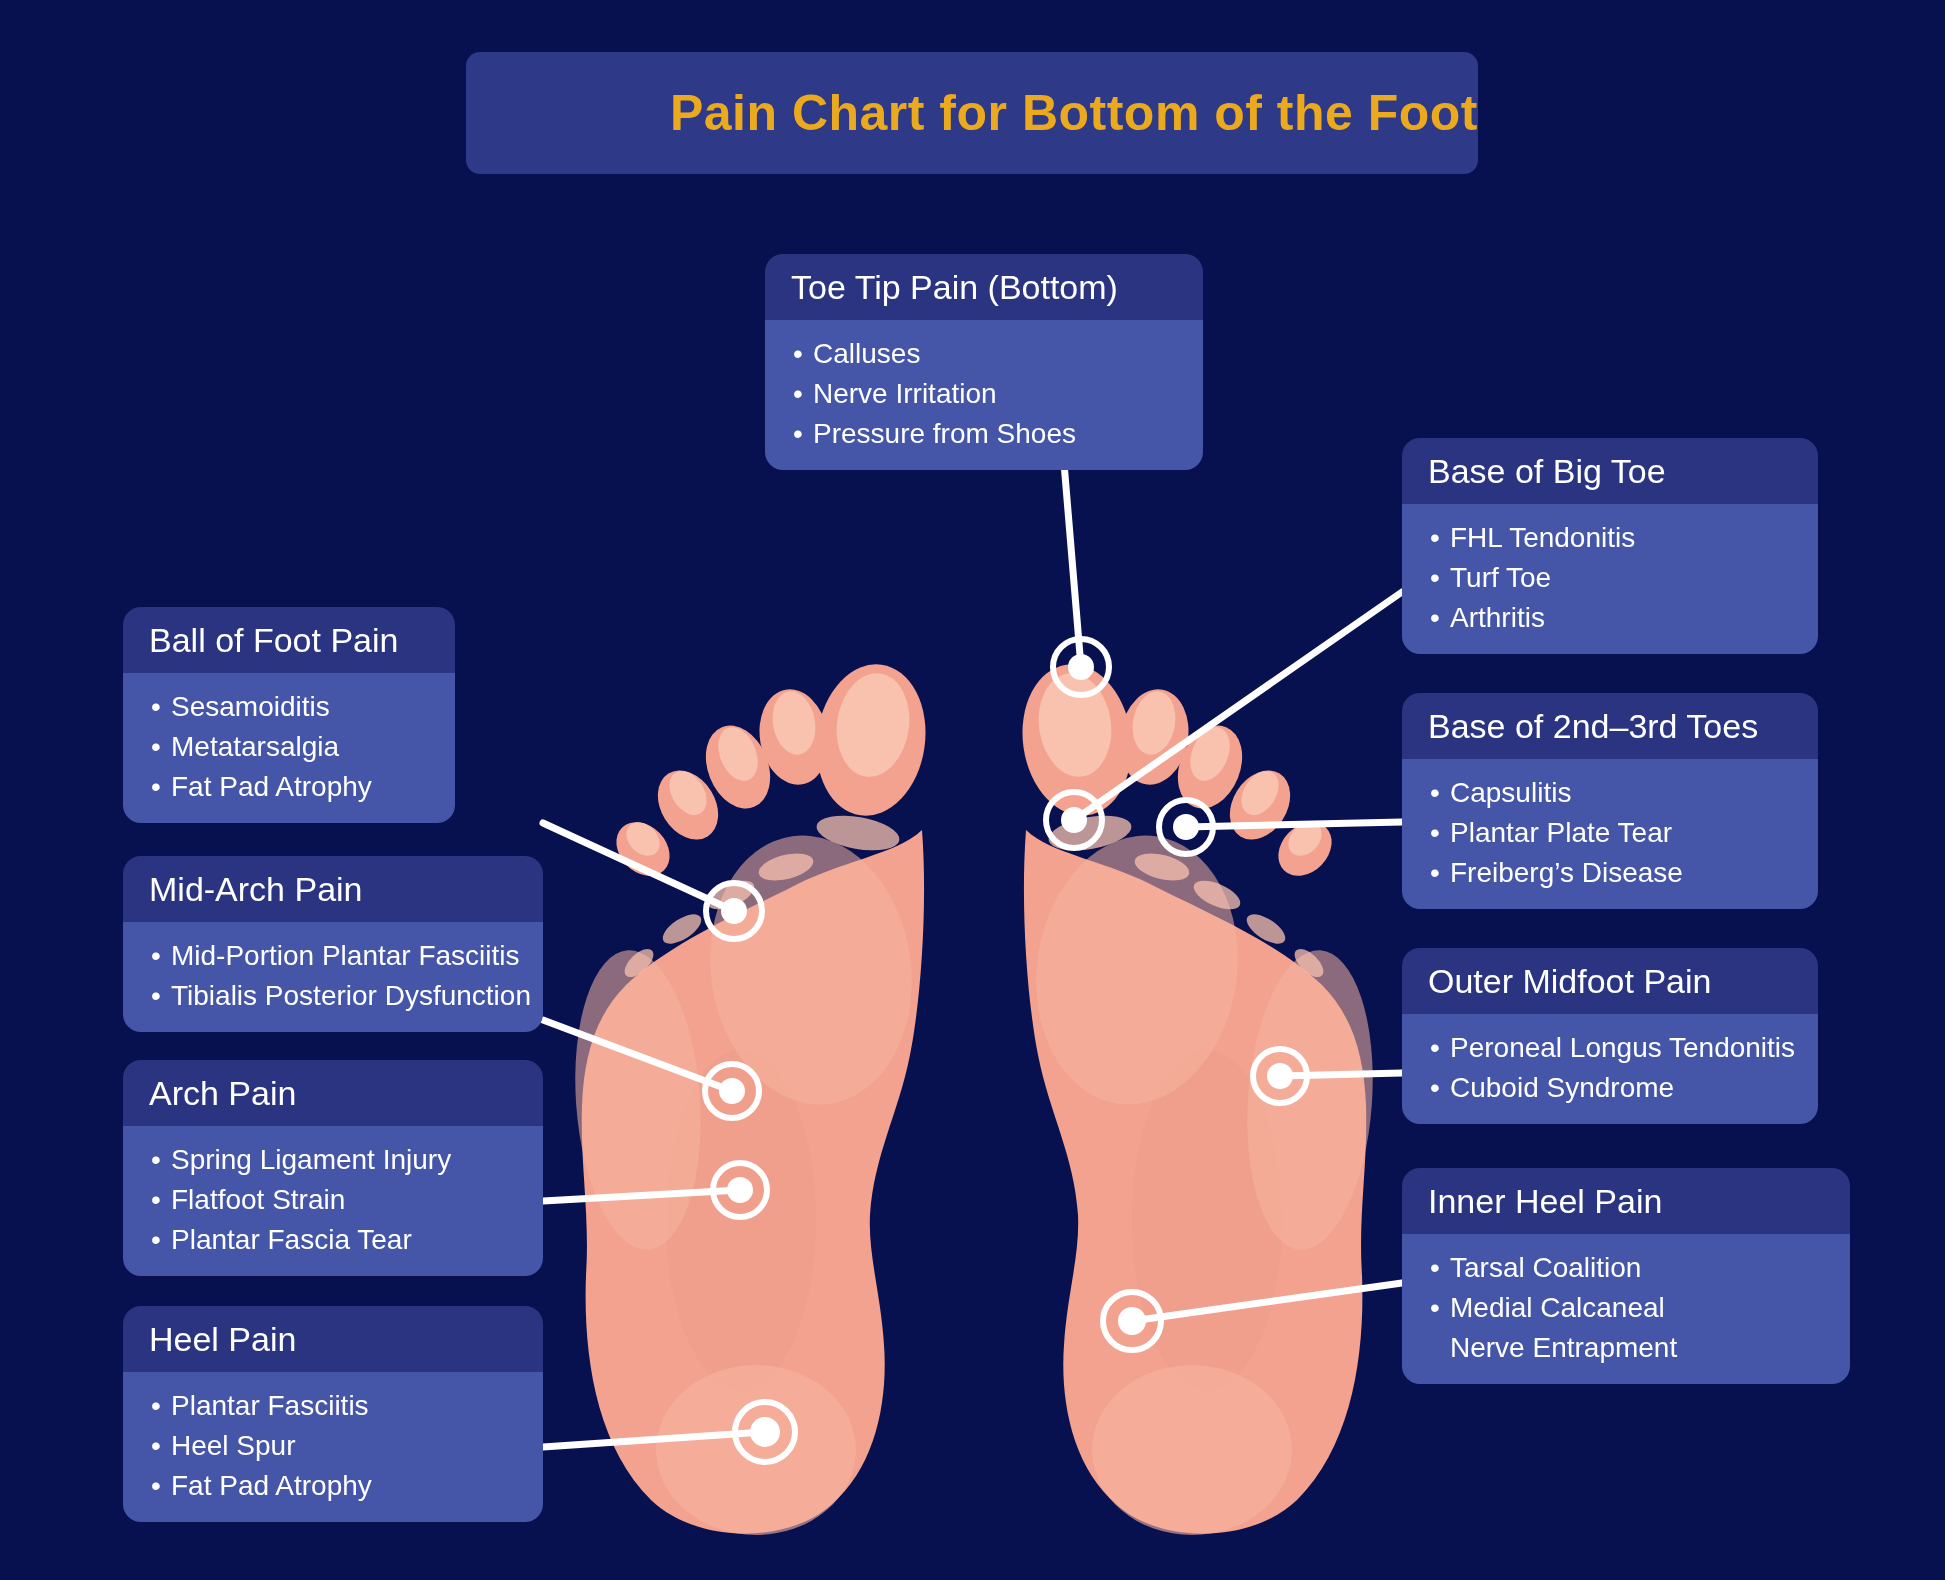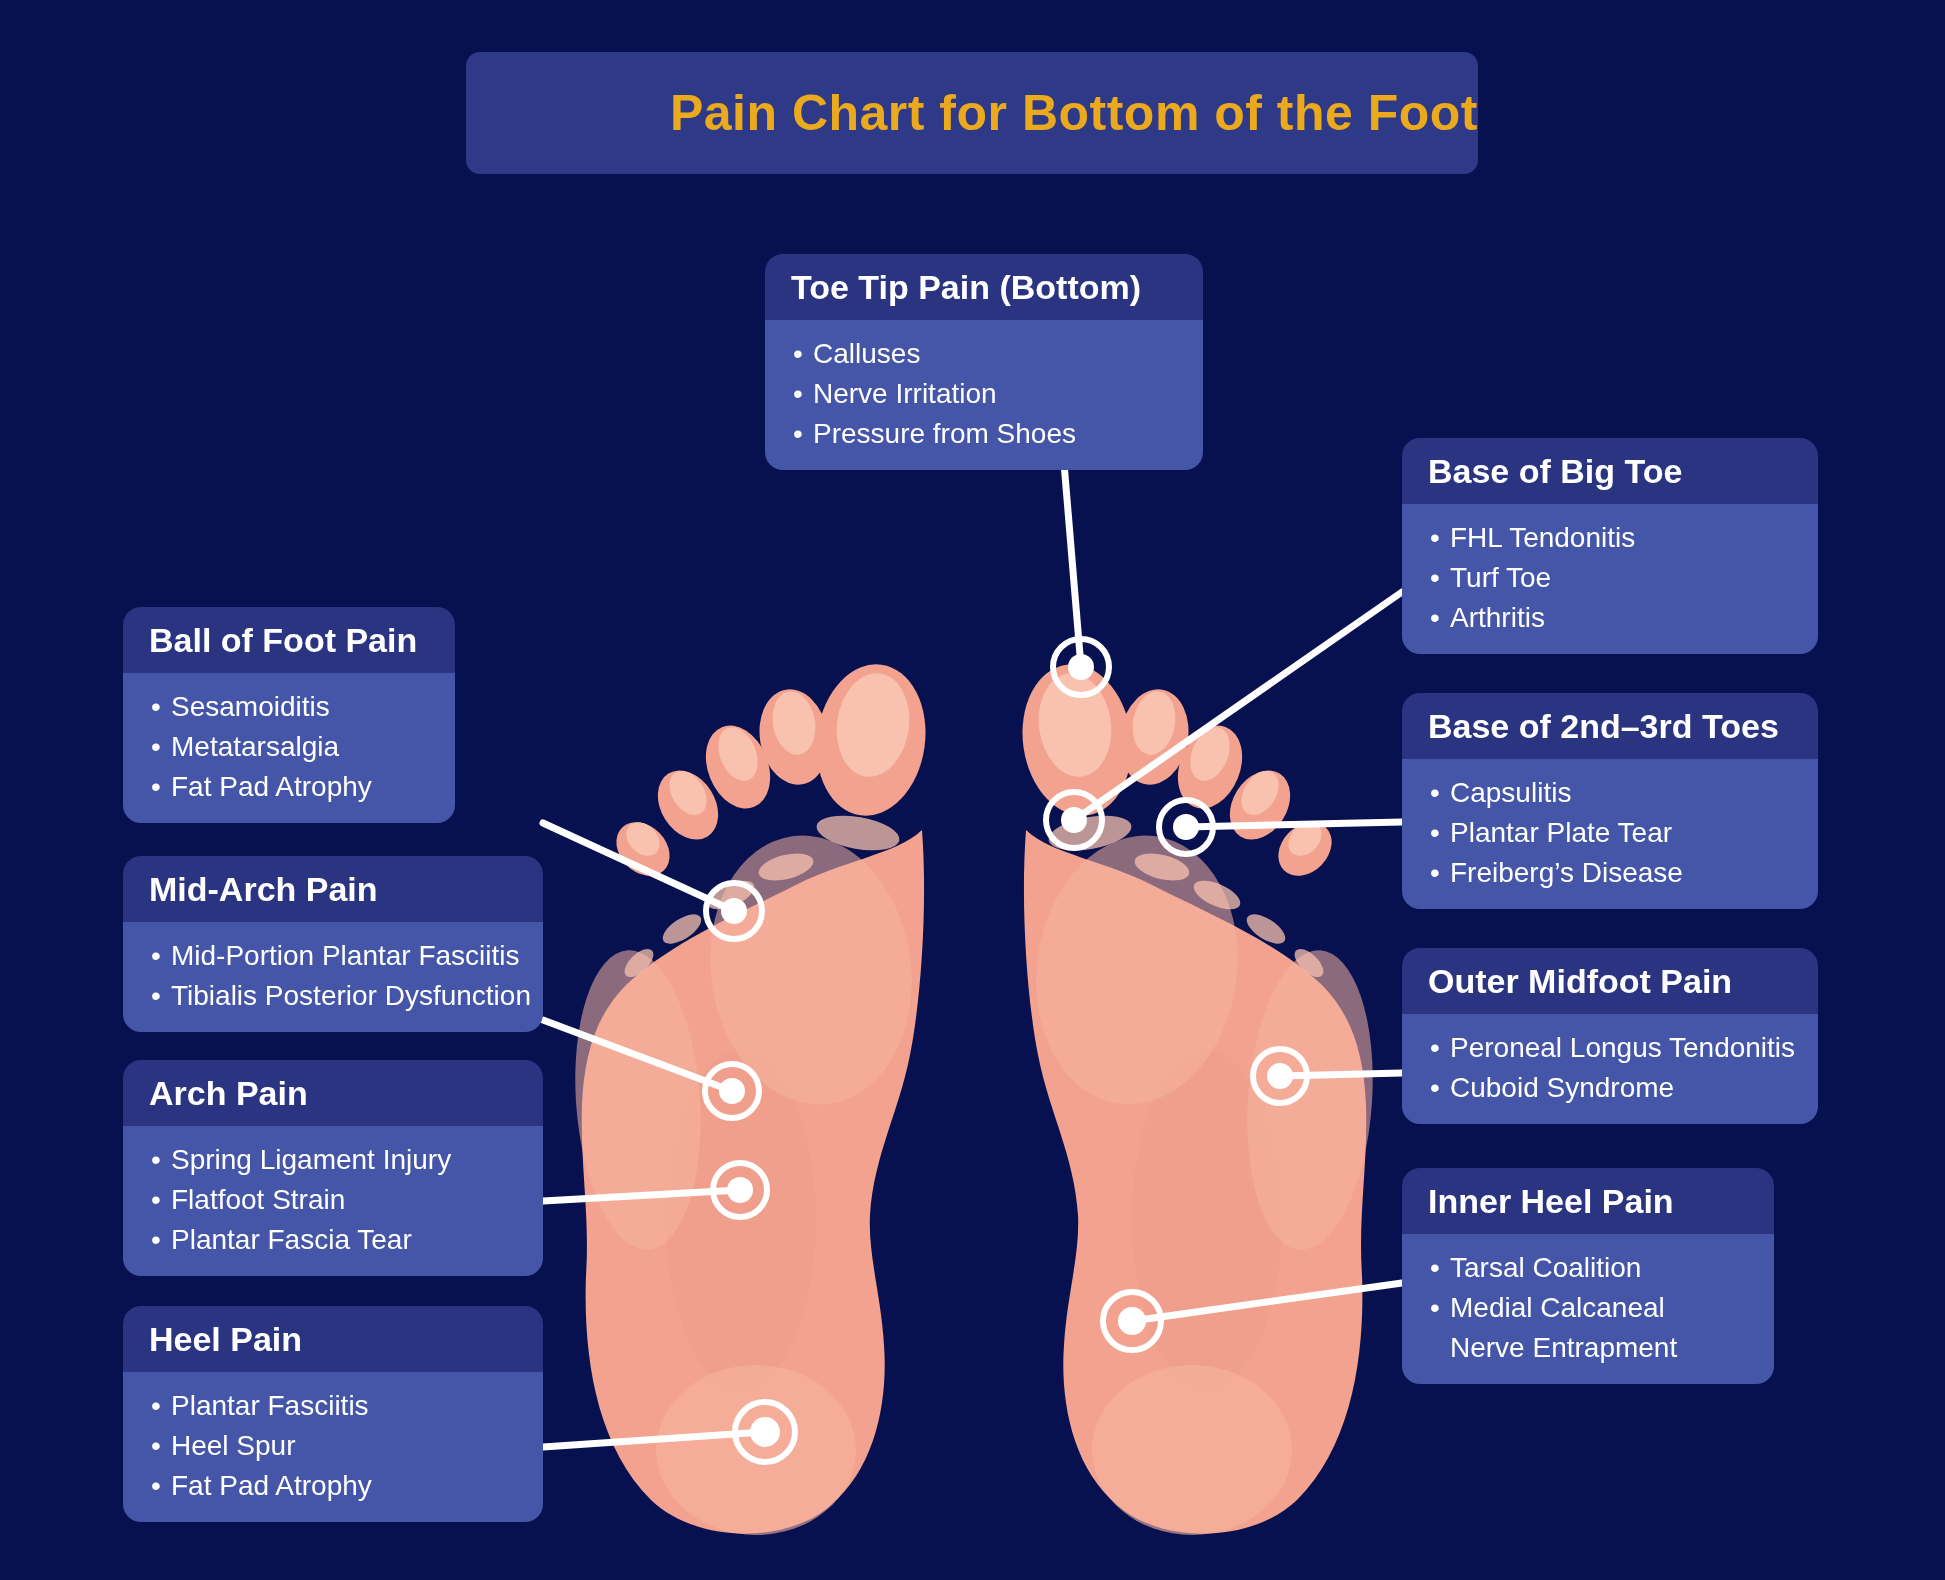--- a/index.html
+++ b/index.html
@@ -28,21 +28,21 @@
     display:flex; align-items:center; justify-content:flex-end;
   }
   .title-panel h1{
     margin:0; font-size:50px; font-weight:bold; color:var(--title-text);
     letter-spacing:.5px; white-space:nowrap;
   }
   .callout{position:absolute; z-index:2;}
   .callout-header{
     background:var(--panel-header); border-radius:18px 18px 0 0;
     padding:13px 18px 13px 26px; color:var(--text);
-    font-size:34px; font-weight:bold; line-height:40px; white-space:nowrap;
+    font-size:34px; font-weight:normal; line-height:40px; white-space:nowrap;
   }
   .callout-body{
     margin:0; list-style:none; background:var(--panel-body);
     border-radius:0 0 18px 18px; padding:14px 10px 16px 26px;
   }
   .callout-body li{
     position:relative; padding-left:22px; color:var(--text);
     font-size:28px; line-height:40px; white-space:pre-line;
   }
   .callout-body li::before{content:"\2022"; position:absolute; left:2px;}
@@ -210,21 +210,21 @@
   </div>
 
   <div class="callout" style="left:1402px;top:948px;width:416px">
     <div class="callout-header">Outer Midfoot Pain</div>
     <ul class="callout-body">
       <li>Peroneal Longus Tendonitis</li>
       <li>Cuboid Syndrome</li>
     </ul>
   </div>
 
-  <div class="callout" style="left:1402px;top:1168px;width:372px">
+  <div class="callout" style="left:1402px;top:1168px;width:448px">
     <div class="callout-header">Inner Heel Pain</div>
     <ul class="callout-body">
       <li>Tarsal Coalition</li>
       <li>Medial Calcaneal
 Nerve Entrapment</li>
     </ul>
   </div>
 
 </div>
 

